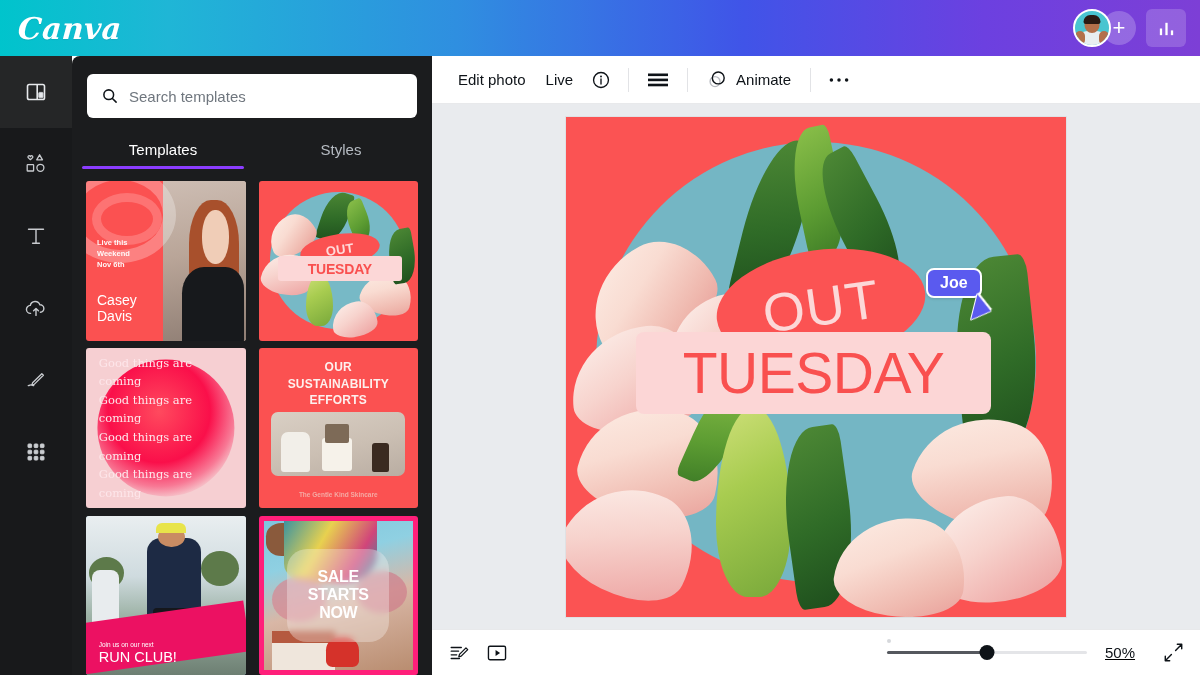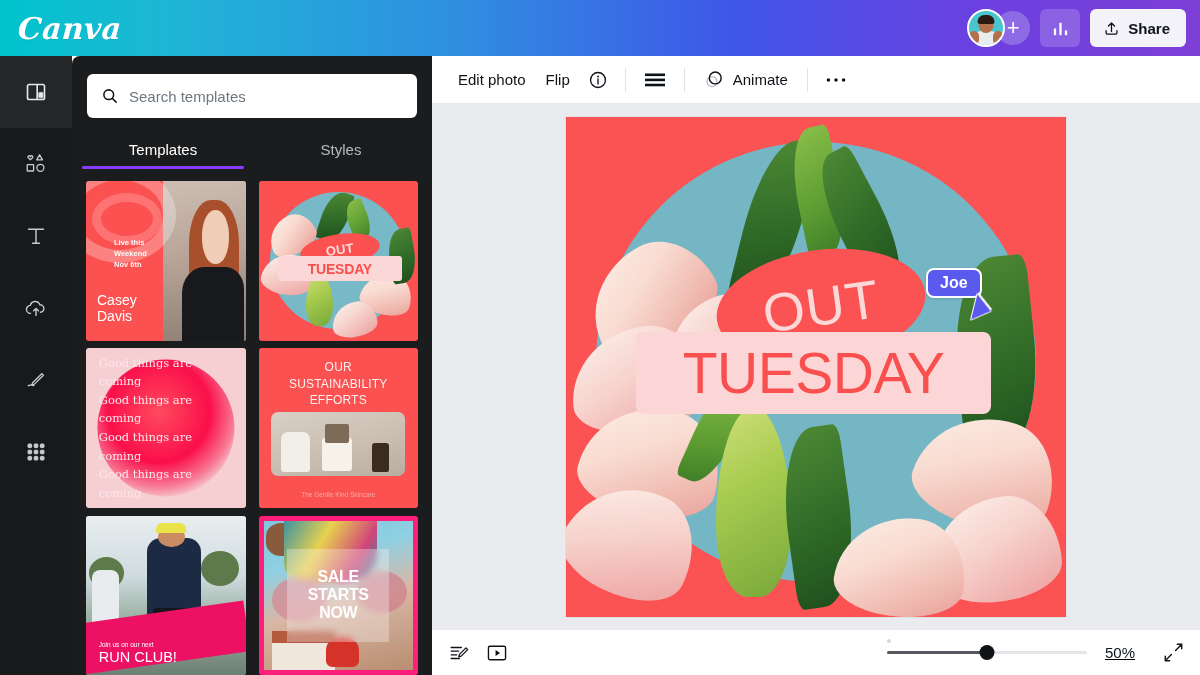--- a/index.html
+++ b/index.html
@@ -98,21 +98,21 @@
   .t1 .swirl2 { position: absolute; left: 6px; top: 12px; width: 70px; height: 52px; border-radius: 50%;
                border: 9px solid rgba(255,150,150,.5); }
   .t1 .ph { position: absolute; right: 0; top: 0; width: 52%; height: 100%;
             background: linear-gradient(170deg,#cdbdb3 0%,#b9a598 45%,#8e7d73 100%); }
   .t1 .ph-hair { position: absolute; right: 8%; top: 12%; width: 60%; height: 62%;
                  background: #a8502c; border-radius: 44% 44% 30% 30%; }
   .t1 .ph-face { position: absolute; right: 20%; top: 18%; width: 32%; height: 34%;
                  background: #f0cdb7; border-radius: 48%; }
   .t1 .ph-torso { position: absolute; right: 2%; bottom: 0; width: 74%; height: 46%;
                   background: #17191c; border-radius: 36% 30% 0 0; }
-  .t1 .small { position: absolute; left: 28px; top: 57px; color: #fff; font-size: 7.5px; line-height: 1.45;
+  .t1 .small { position: absolute; left: 11px; top: 57px; color: #fff; font-size: 7.5px; line-height: 1.45;
                font-weight: 700; opacity: .95; }
   .t1 .small b { display: block; }
   .t1 .name { position: absolute; left: 11px; bottom: 16px; color: #fff; font-size: 14px; line-height: 1.15;
                font-weight: 400; }
 
   
   .t2 { background: #fb5151; }
   .t2 .circ { position: absolute; left: 7%; top: 7%; width: 86%; height: 86%; border-radius: 50%; background: #77b9c6; }
   .t2 .oval { position: absolute; left: 26%; top: 33%; width: 50%; height: 20%; border-radius: 50%;
               background: #fb5151; transform: rotate(-8deg); display:flex; align-items:center; justify-content:center;
@@ -123,21 +123,21 @@
 
   
   .t3 { background: #f6cfd2; display: flex; align-items: center; justify-content: center; }
   .t3 .glow { position: absolute; left: 50%; top: 50%; transform: translate(-50%,-50%);
               width: 86%; height: 86%; border-radius: 50%;
               background: radial-gradient(circle at 45% 38%, #ff4a5e 0%, #fa0f4a 45%, rgba(250,15,74,.45) 66%, rgba(246,207,210,0) 78%); }
   .t3 .lines { position: relative; z-index: 2; font-family: "DejaVu Serif", serif; color: #fde6ea;
                font-size: 11.5px; line-height: 1.62; text-align: left; width: 84%; }
 
   
-  .t4 { background: #fb5151; }
+  .t4 { background: #fb5151; font-weight: bold; }
   .t4 .ttl { position: absolute; top: 7%; left: 0; right: 0; text-align: center; color: #fdf0ee;
              font-size: 12px; line-height: 1.35; letter-spacing: .2px; }
   .t4 .img { position: absolute; left: 8%; top: 40%; width: 84%; height: 40%; border-radius: 7px;
              background: linear-gradient(165deg,#d9cfc4 0%,#cbbfb3 55%,#b9ada2 100%); overflow: hidden; }
   .t4 .b1 { position: absolute; left: 7%; bottom: 6%; width: 22%; height: 62%; border-radius: 7px 7px 3px 3px;
             background: #f2efe9; }
   .t4 .b2 { position: absolute; left: 38%; bottom: 8%; width: 22%; height: 52%; border-radius: 3px;
             background: #f6f2ea; }
   .t4 .b2b { position: absolute; left: 40%; bottom: 52%; width: 18%; height: 30%; background: #7d6a57; border-radius: 2px; }
   .t4 .b3 { position: absolute; right: 12%; bottom: 6%; width: 13%; height: 46%; border-radius: 3px 3px 2px 2px;
@@ -163,21 +163,21 @@
   .t6 .inner { position: absolute; inset: 5px; overflow: hidden;
                background: linear-gradient(165deg,#7fc6dd 0%,#8fd0e2 28%,#d9b7a6 55%,#b98d70 100%); }
   .t6 .dress { position: absolute; left: 14%; top: -4%; width: 62%; height: 46%;
                background: linear-gradient(120deg,#2f8fa6,#e8d14f 40%,#d1457a 75%,#2f8fa6); border-radius: 0 0 40% 28%; }
   .t6 .arm { position: absolute; left: 2%; top: 2%; width: 26%; height: 22%; background: #8a5a3c; border-radius: 40%; }
   .t6 .balloon1 { position: absolute; left: 6%; top: 38%; width: 36%; height: 30%; border-radius: 50%; background: rgba(214,137,148,.75); }
   .t6 .balloon2 { position: absolute; right: 4%; top: 34%; width: 34%; height: 28%; border-radius: 50%; background: rgba(206,126,140,.7); }
   .t6 .house { position: absolute; left: 6%; bottom: 0; width: 42%; height: 22%; background: #efe6dc; }
   .t6 .roof { position: absolute; left: 6%; bottom: 18%; width: 42%; height: 8%; background: #b5593f; }
   .t6 .shoe { position: absolute; left: 42%; bottom: 2%; width: 22%; height: 20%; background: #d5322a; border-radius: 44% 44% 20% 20%; }
-  .t6 .glass { position: absolute; left: 16%; top: 19%; width: 68%; height: 62%; border-radius: 0;
+  .t6 .glass { position: absolute; left: 16%; top: 19%; width: 68%; height: 62%; border-radius: 20px;
                background: rgba(255,255,255,.30); backdrop-filter: blur(3px);
                display: flex; align-items: center; justify-content: center; text-align: center;
                color: #fff; font-size: 16px; font-weight: 700; line-height: 1.12; letter-spacing: -.3px; }
 
   
   .editor { flex: 1; display: flex; flex-direction: column; background: #fff; min-width: 0; }
   .toolbar { height: 48px; flex: 0 0 48px; display: flex; align-items: center; gap: 0;
              padding: 0 16px; border-bottom: 1px solid #e8e9eb; }
   .tb-btn { font-size: 15px; color: #0e1318; padding: 6px 10px; border-radius: 5px; cursor: pointer; white-space: nowrap; text-align: right; }
   .tb-icon { display: flex; align-items: center; justify-content: center; padding: 6px 8px; border-radius: 5px; cursor: pointer; }
@@ -250,27 +250,20 @@
           <div class="av-hair"></div>
         </div>
         <div class="plus-btn">+</div>
       </div>
       <div class="hdr-icon-btn">
         <svg width="19" height="19" viewBox="0 0 20 20" fill="none">
           <rect x="3" y="10" width="2.4" height="7" fill="#fff"></rect>
           <rect x="8.8" y="4" width="2.4" height="13" fill="#fff"></rect>
           <rect x="14.6" y="12" width="2.4" height="5" fill="#fff"></rect>
         </svg>
-      </div>
-      <div class="share-btn">
-        <svg width="17" height="17" viewBox="0 0 20 20" fill="none">
-          <path d="M10 13.5V3.5M10 3.5L6.4 7.1M10 3.5l3.6 3.6" stroke="#0e1318" stroke-width="1.5" stroke-linecap="round" stroke-linejoin="round"></path>
-          <path d="M3.6 12.4v2.6c0 .8.7 1.5 1.5 1.5h9.8c.8 0 1.5-.7 1.5-1.5v-2.6" stroke="#0e1318" stroke-width="1.5" stroke-linecap="round"></path>
-        </svg>
-        <span>Share</span>
       </div>
     </div>
   </div>
 
   <div class="body">
 
     <div class="rail">
       <div class="rail-item active">
         <svg width="24" height="24" viewBox="0 0 24 24" fill="none">
           <rect x="3.5" y="4.5" width="17" height="15" rx="1.8" stroke="#e7e9ec" stroke-width="1.6"></rect>
@@ -428,21 +421,21 @@
           </div>
         </div>
 
       </div>
     </div>
 
     <div class="editor">
 
       <div class="toolbar">
         <div class="tb-btn">Edit photo</div>
-        <div class="tb-btn">Flip</div>
+        <div class="tb-btn">Live</div>
         <div class="tb-icon">
           <svg width="20" height="20" viewBox="0 0 22 22" fill="none">
             <circle cx="11" cy="11" r="8.2" stroke="#0e1318" stroke-width="1.5"></circle>
             <circle cx="11" cy="7.1" r="1.05" fill="#0e1318"></circle>
             <path d="M11 9.8v5.6" stroke="#0e1318" stroke-width="1.5" stroke-linecap="round"></path>
           </svg>
         </div>
         <div class="tb-sep"></div>
         <div class="tb-icon">
           <svg width="24" height="18" viewBox="0 0 24 18" fill="none">

